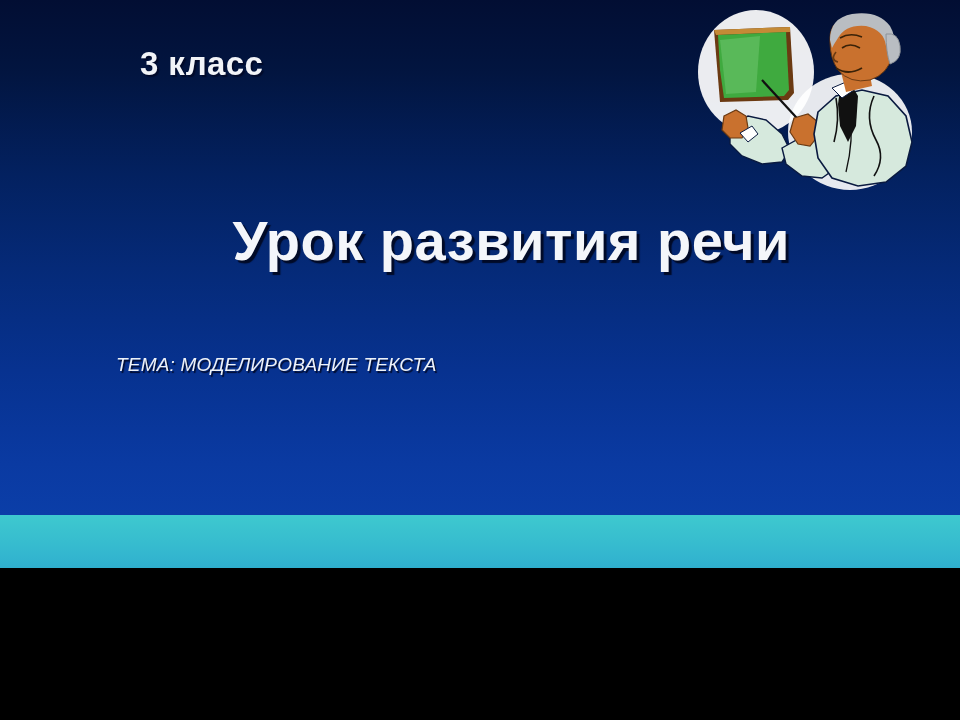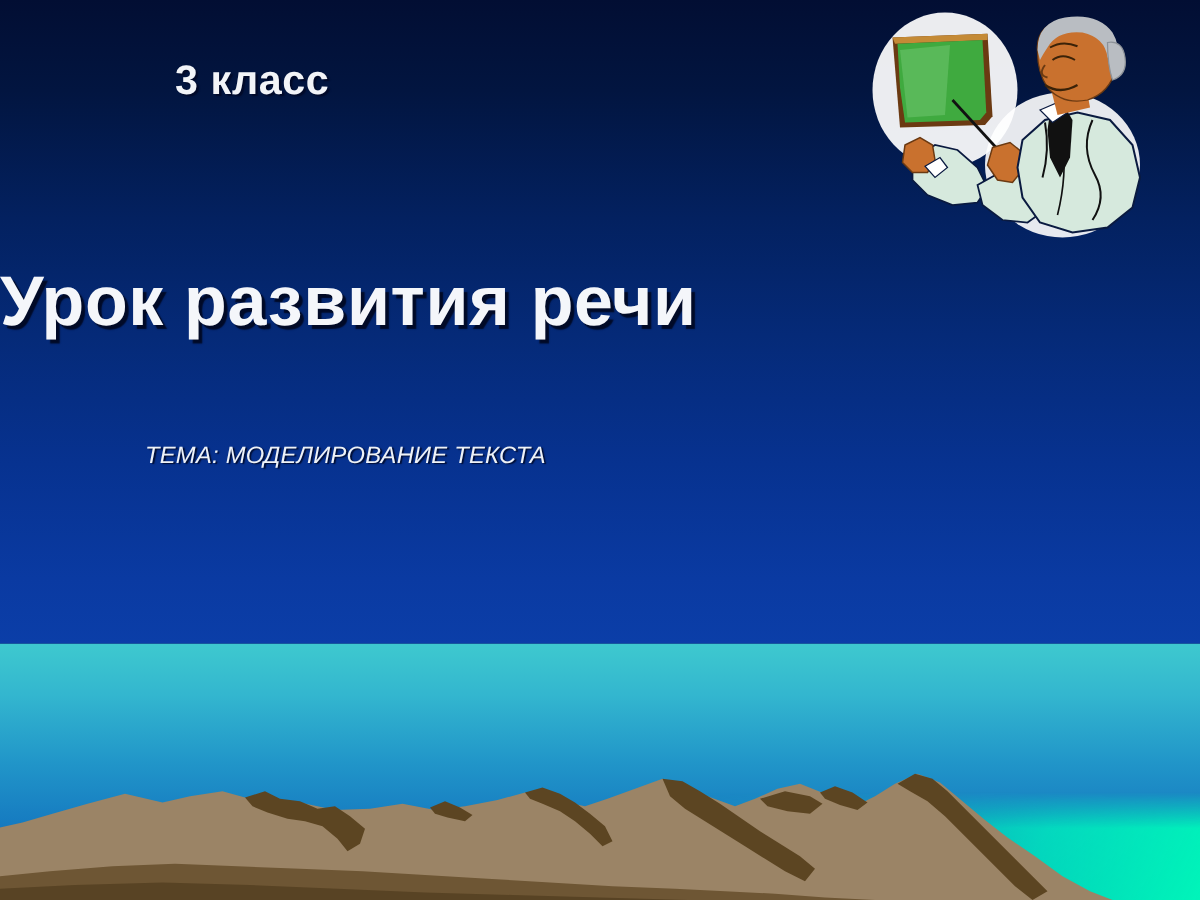--- a/index.html
+++ b/index.html
@@ -4,21 +4,21 @@
 <title>Урок развития речи</title>
 <style>
   html, body {
     margin: 0;
     padding: 0;
     background: #000;
   }
   #slide {
     position: relative;
     width: 960px;
-    height: 720px;
+    height: 568px;
     overflow: hidden;
     font-family: "Liberation Sans", sans-serif;
     background: #021037;
     user-select: none;
   }
 
   
   .sky {
     position: absolute;
     left: 0; top: 0;
@@ -76,21 +76,21 @@
     color: #f2f4f8;
     letter-spacing: 0.4px;
     text-shadow: 2px 2px 1px rgba(2,10,40,0.95);
     white-space: nowrap;
   }
   .main-title {
     position: absolute;
     left: 0;
     top: 208px;
     width: 790px;
-    text-align: left;
+    text-align: right;
     font-size: 56px;
     font-weight: 700;
     color: #f4f6fa;
     letter-spacing: 0.5px;
     text-shadow: 3px 3px 1px rgba(1,8,35,0.95);
     white-space: nowrap;
   }
   .subtitle {
     position: absolute;
     left: 116px;

